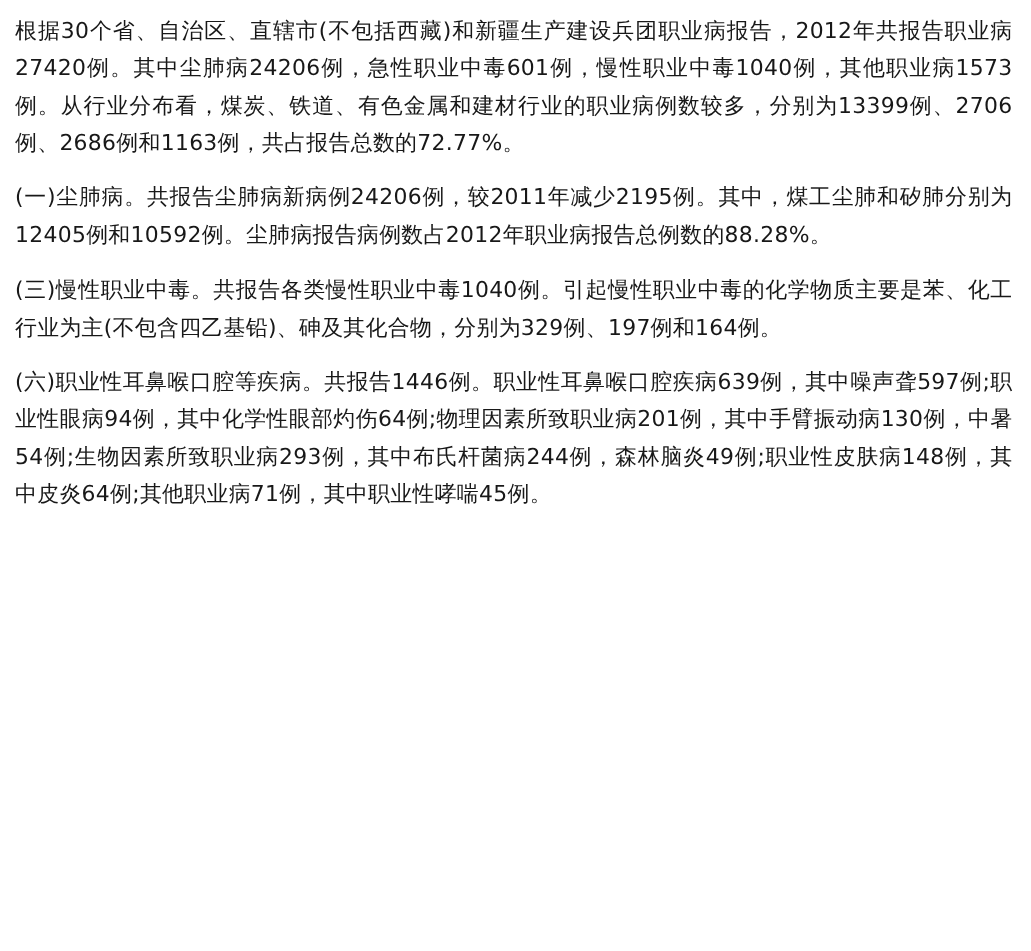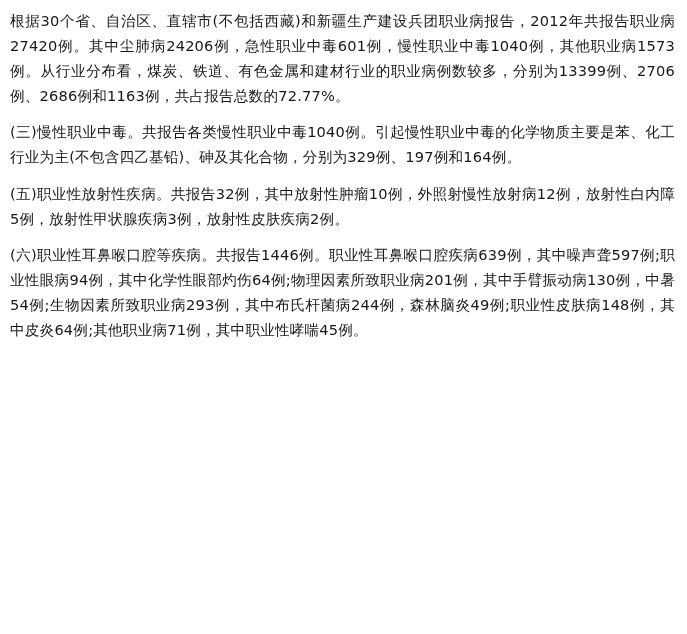--- a/index.html
+++ b/index.html
@@ -32,16 +32,16 @@
   }
   .para:last-child {
     margin-bottom: 0;
   }
 </style>
 </head>
 <body>
 
 <div class="page">
   <p class="para">根据30个省、自治区、直辖市(不包括西藏)和新疆生产建设兵团职业病报告，2012年共报告职业病27420例。其中尘肺病24206例，急性职业中毒601例，慢性职业中毒1040例，其他职业病1573例。从行业分布看，煤炭、铁道、有色金属和建材行业的职业病例数较多，分别为13399例、2706例、2686例和1163例，共占报告总数的72.77%。</p>
+  <p class="para">(一)尘肺病。共报告尘肺病新病例24206例，较2011年减少2195例。其中，煤工尘肺和矽肺分别为12405例和10592例。尘肺病报告病例数占2012年职业病报告总例数的88.28%。</p>
   <p class="para">(三)慢性职业中毒。共报告各类慢性职业中毒1040例。引起慢性职业中毒的化学物质主要是苯、化工行业为主(不包含四乙基铅)、砷及其化合物，分别为329例、197例和164例。</p>
-  <p class="para">(五)职业性放射性疾病。共报告32例，其中放射性肿瘤10例，外照射慢性放射病12例，放射性白内障5例，放射性甲状腺疾病3例，放射性皮肤疾病2例。</p>
   <p class="para">(六)职业性耳鼻喉口腔等疾病。共报告1446例。职业性耳鼻喉口腔疾病639例，其中噪声聋597例;职业性眼病94例，其中化学性眼部灼伤64例;物理因素所致职业病201例，其中手臂振动病130例，中暑54例;生物因素所致职业病293例，其中布氏杆菌病244例，森林脑炎49例;职业性皮肤病148例，其中皮炎64例;其他职业病71例，其中职业性哮喘45例。</p>
 </div>
 
 </body></html>

